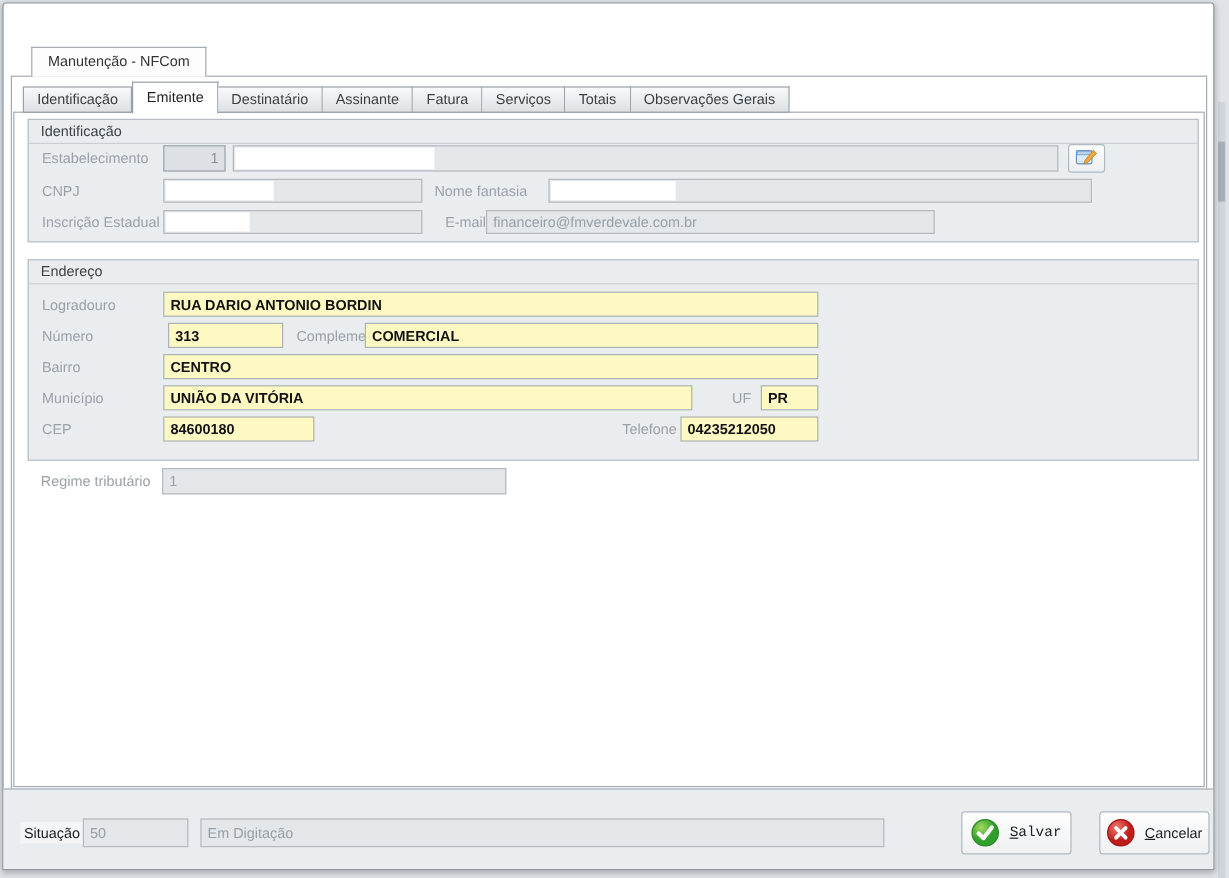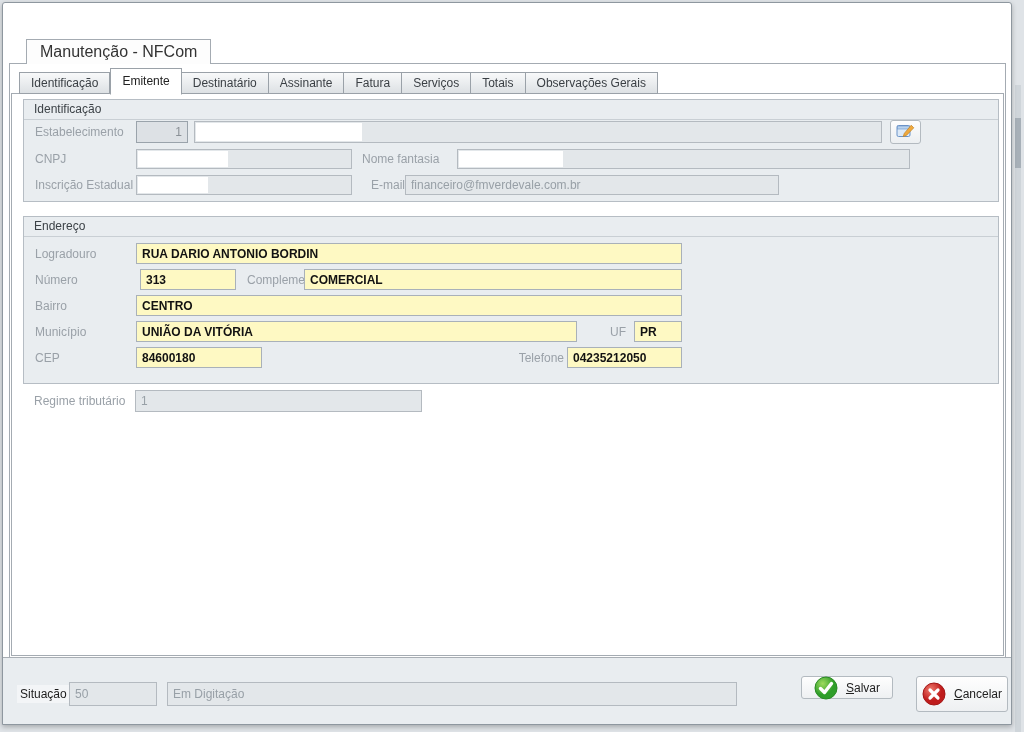--- a/index.html
+++ b/index.html
@@ -31,21 +31,21 @@
   .ic-min { position:absolute; left:1px; bottom:1px; width:10px; height:5px; border:1px solid #8d9299; }
   .ic-rest { position:absolute; left:1px; top:0; width:11px; height:10px; border:1px solid #8d9299; }
   .ic-rest::after { content:""; position:absolute; left:1px; top:1px; right:1px; height:2px; background:#8d9299; }
   .ic-x::before,.ic-x::after { content:""; position:absolute; left:0px; top:4px; width:13px; height:2px; background:#8d9299; }
   .ic-x::before { transform:rotate(45deg); }
   .ic-x::after { transform:rotate(-45deg); }
 
   
   .outer-tab { position:absolute; left:23px; top:36px; height:25px; z-index:2;
     background:#fdfdfd; border:1px solid #a4abb2; border-bottom:none;
-    font-size:16px; color:#333; line-height:23px; padding:0 13px; }
+    font-size:12px; color:#333; line-height:23px; padding:0 13px; }
   .outer-page { position:absolute; left:6px; top:60px; width:997px; height:596px;
     background:#fff; border:1px solid #a4abb2; }
 
   
   .tabs { position:absolute; left:16px; top:64px; height:27px; display:flex; align-items:flex-end; z-index:2; }
   .tab { height:22px; line-height:20px; padding:0 11px; font-size:12px; color:#3a3f44;
     background:linear-gradient(#f8f9fa,#dde1e4); border:1px solid #9aa1a8; border-left:none;
     cursor:pointer; white-space:nowrap; }
   .tab:first-child { border-left:1px solid #9aa1a8; }
   .tab.active { height:27px; line-height:25px; background:#fff; border-left:1px solid #9aa1a8;
@@ -165,21 +165,21 @@
     </div>
 
     <div class="lbl" style="left:31px; top:391px;">Regime tributário</div>
     <div class="fld dis" style="left:132px; top:387px; width:287px; height:22px;">1</div>
 
     <div class="footer">
       <div class="lbl dark chip" style="left:14px; top:27px;">Situação</div>
       <div class="fld dis" style="left:66px; top:24px; width:88px; height:24px;text-align:right;">50</div>
       <div class="fld dis" style="left:164px; top:24px; width:570px; height:24px;">Em Digitação</div>
 
-      <div class="btn" style="left:798px; top:18px; width:92px; height:23px;">
+      <div class="btn" style="left:798px; top:18px; width:92px; height:36px;font-family:Liberation Mono, monospace;">
         <svg width="24" height="24" viewBox="0 0 24 24">
           <defs>
               <radialGradient id="g1" cx="35%" cy="30%">
                 <stop offset="0%" stop-color="#9fdb5e"></stop>
                 <stop offset="100%" stop-color="#2f9e2a"></stop>
               </radialGradient>
             </defs>
           <circle cx="12" cy="12" r="11" fill="url(#g1)" stroke="#2a8a24"></circle>
           <path d="M6.5 12.5 L10.5 16.5 L17.5 7.5" fill="none" stroke="#ffffff" stroke-width="3.4" stroke-linecap="round" stroke-linejoin="round"></path>
         </svg>

